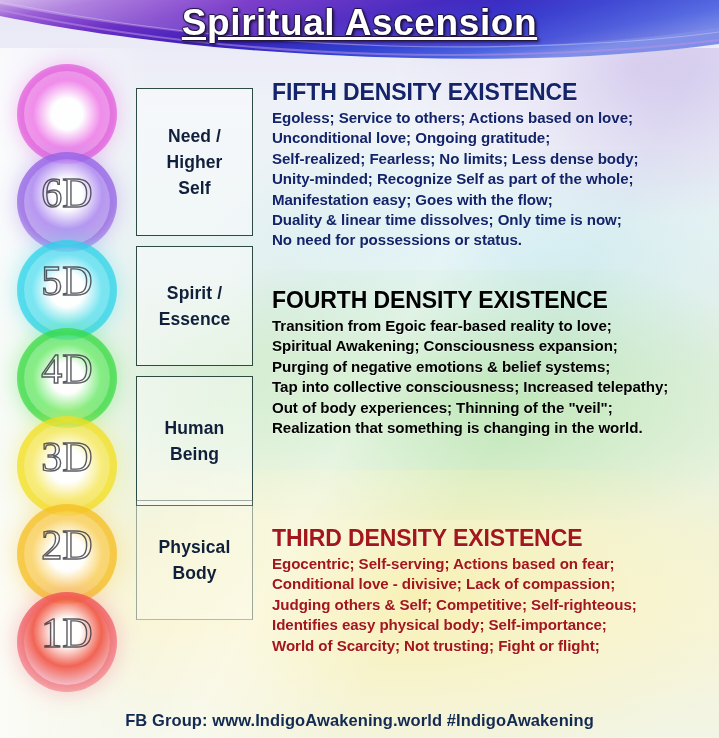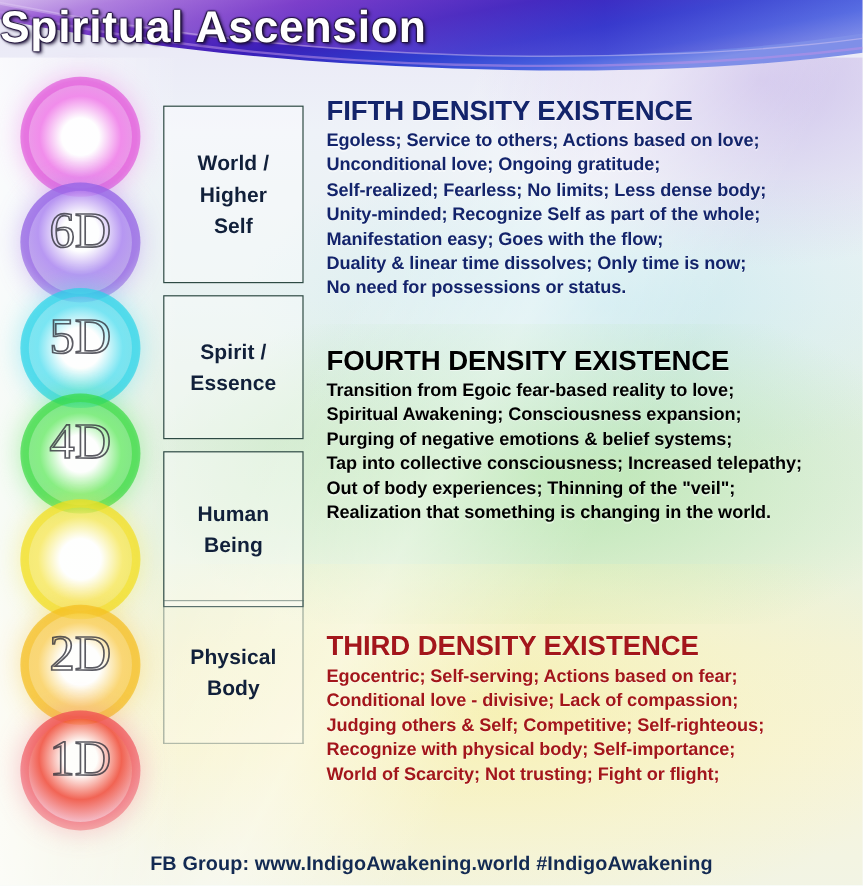--- a/index.html
+++ b/index.html
@@ -81,32 +81,33 @@
 
   
   .banner {
     position: absolute; left: 0; top: 0; width: 719px; height: 62px;
     overflow: hidden;
   }
   .banner svg { display: block; }
   .banner-title {
     position: absolute;
     left: 0; right: 0; top: 2px;
-    text-align: left;
+    text-align: center;
     font-size: 37px;
     font-weight: bold;
     letter-spacing: 0.6px;
     color: #ffffff;
     text-shadow:
       0 0 1px #1a1030,
       1px 0 1px #241640,
      -1px 0 1px #241640,
       0 1px 1px #241640,
       0 -1px 1px #241640,
       2px 2px 3px rgba(20,10,45,0.85);
+    text-decoration: underline;
   }
 
   
   .orbs {
     position: absolute;
     left: 8px; top: 62px;
     width: 118px;
     height: 640px;
   }
   .orb {
@@ -256,37 +257,38 @@
       <div class="label">5D</div>
     </div>
     <div class="orb" style="top:264px">
       <div class="glow" style="background:radial-gradient(circle at 50% 50%, rgba(255,255,255,0.9) 22%, rgba(116,236,114,0.85) 48%, rgba(47,216,58,0.55) 67%, rgba(160,240,150,0.0) 84%)"></div>
       <div class="ring" style="box-shadow:0 0 0 7px rgba(47,216,58,0.38), 0 0 22px 6px rgba(80,228,80,0.45)"></div>
       <div class="label">4D</div>
     </div>
     <div class="orb" style="top:352px">
       <div class="glow" style="background:radial-gradient(circle at 50% 50%, rgba(255,255,255,0.94) 24%, rgba(248,234,106,0.88) 50%, rgba(242,222,28,0.58) 68%, rgba(250,240,160,0.0) 85%)"></div>
       <div class="ring" style="box-shadow:0 0 0 7px rgba(242,222,28,0.40), 0 0 22px 6px rgba(246,230,70,0.45)"></div>
+      <div class="label">3D</div>
     </div>
     <div class="orb" style="top:440px">
       <div class="glow" style="background:radial-gradient(circle at 50% 50%, rgba(255,255,255,0.92) 24%, rgba(250,210,102,0.88) 50%, rgba(245,188,28,0.58) 68%, rgba(250,225,150,0.0) 85%)"></div>
       <div class="ring" style="box-shadow:0 0 0 7px rgba(245,188,28,0.38), 0 0 22px 6px rgba(248,200,60,0.45)"></div>
       <div class="label">2D</div>
     </div>
     <div class="orb" style="top:528px">
       <div class="glow" style="background:radial-gradient(circle at 50% 40%, rgba(255,255,255,0.82) 18%, rgba(239,58,42,0.78) 44%, rgba(240,120,150,0.52) 66%, rgba(245,180,200,0.0) 84%)"></div>
       <div class="ring" style="box-shadow:0 0 0 7px rgba(239,90,90,0.34), 0 0 22px 7px rgba(240,120,140,0.42)"></div>
       <div class="label">1D</div>
     </div>
   </div>
 
   <div class="boxes">
     <div class="kbox b1">
       <div class="ktext">
-        <span>World /</span><br>
+        <span>Need /</span><br>
         <span>Higher</span><br>
         <span>Self</span>
       </div>
     </div>
     <div class="kbox b2">
       <div class="ktext">
         <span>Spirit /</span><br>
         <span>Essence</span>
       </div>
     </div>
@@ -330,21 +332,21 @@
         <li>Realization that something is changing in the world.</li>
       </ul>
     </div>
 
     <div class="section s-third">
       <h2>THIRD DENSITY EXISTENCE</h2>
       <ul>
         <li>Egocentric;  Self-serving;  Actions based on fear;</li>
         <li>Conditional love - divisive;  Lack of compassion;</li>
         <li>Judging others &amp; Self;  Competitive;  Self-righteous;</li>
-        <li>Recognize with physical body;  Self-importance;</li>
+        <li>Identifies easy physical body;  Self-importance;</li>
         <li>World of Scarcity;  Not trusting;  Fight or flight;</li>
       </ul>
     </div>
 
   </div>
 
   <div class="footer">FB Group: www.IndigoAwakening.world   #IndigoAwakening</div>
 
 </div>
 

